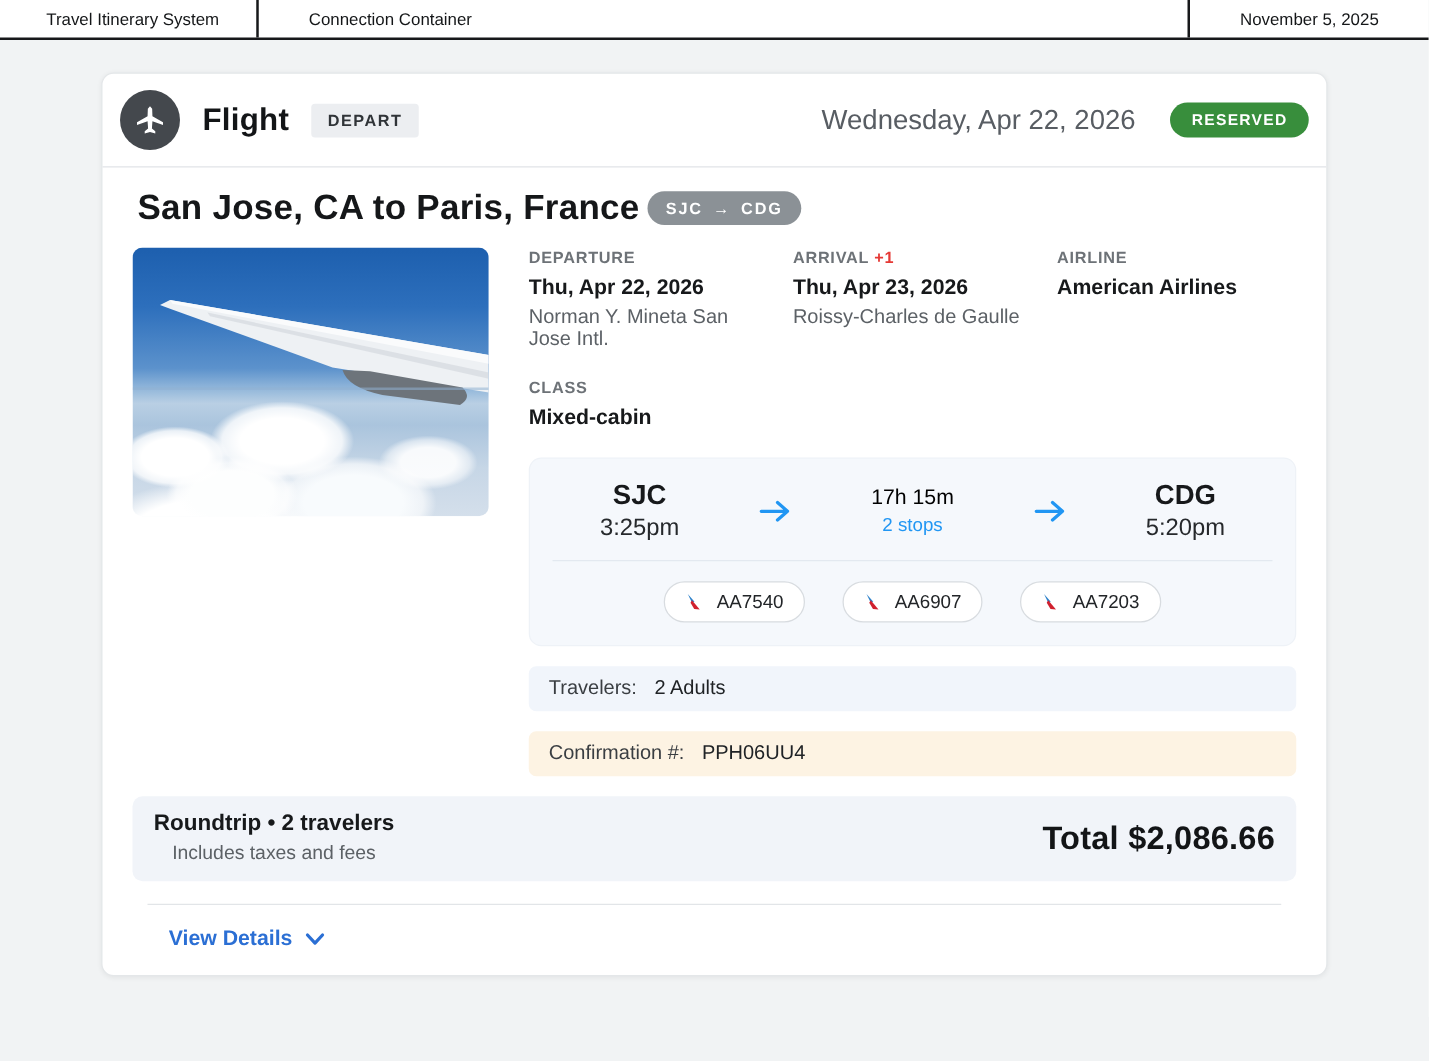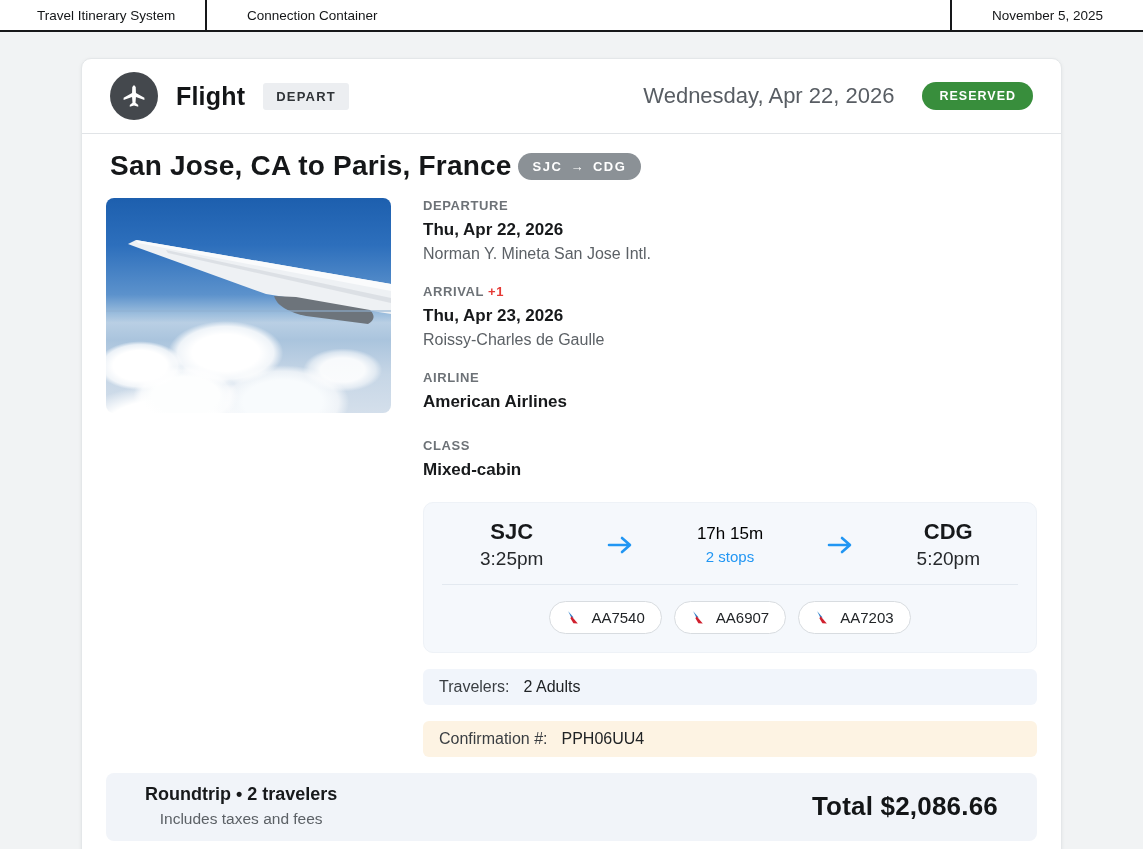--- a/index.html
+++ b/index.html
@@ -9,21 +9,21 @@
   
   .topbar { display:flex; height:32px; background:#fff; border-bottom:2px solid #17181a; font-size:13.5px; font-weight:500; color:#141618; }
   .topbar .cell { display:flex; align-items:center; }
   .tb-left  { width:207px; border-right:2px solid #17181a; padding-left:37px; }
   .tb-mid   { flex:1; border-right:2px solid #17181a; padding-left:40px; }
   .tb-right { width:191px; justify-content:center; }
 
   
   .card { position:absolute; left:81px; top:58px; width:981px; background:#fff; border:1px solid #e4e7e9; border-radius:10px; box-shadow:0 1px 4px rgba(0,0,0,.06); }
 
-  .card-header { display:flex; align-items:center; justify-content:space-between; padding:13px 28px; border-bottom:1px solid #e1e4e7; }
+  .card-header { display:flex; align-items:center; justify-content:space-between; padding:13px 14px; border-bottom:1px solid #e1e4e7; }
   .hdr-left { display:flex; align-items:center; gap:18px; }
   .plane-circle { width:48px; height:48px; border-radius:50%; background:#44484d; display:flex; align-items:center; justify-content:center; }
   .flight-title { font-size:25px; font-weight:700; color:#131517; letter-spacing:.2px; }
   .depart-badge { background:#eceef1; color:#303438; font-size:13px; font-weight:700; letter-spacing:1.2px; padding:6px 13px; border-radius:3px; }
   .hdr-right { display:flex; align-items:center; gap:28px; }
   .hdr-date { font-size:22px; color:#585d63; }
   .reserved-pill { background:#388e3c; color:#fff; font-size:12.5px; font-weight:700; letter-spacing:1px; padding:7px 17px; border-radius:15px; }
 
   .card-body { padding:14px 24px 0 24px; }
 
@@ -46,49 +46,49 @@
       radial-gradient(120px 60px at 20% 108%, #ffffff 0 50%, rgba(255,255,255,0) 75%),
       linear-gradient(180deg, #1d5fae 0%, #2d6fbc 22%, #5c92cc 45%, #9dbedd 54%, #b9cfe4 58%, #aac4dd 66%, #c6d6e6 82%, #d4dfeb 100%);
   }
   .photo svg { position:absolute; inset:0; }
 
   
   .roundtrip-box { margin-top:19px; margin-left:2px; background:#eef1f4; border-left:5px solid #d32f2f; padding:12px 16px; }
   .roundtrip-box span { font-size:16px; font-weight:600; letter-spacing:.8px; color:#2e3236; }
 
   
-  .detail-grid { display:grid; grid-template-columns:1fr; column-gap:20px; row-gap:21px; margin-bottom:17px; }
+  .detail-grid { display:grid; grid-template-columns:1fr 1fr 1fr; column-gap:20px; row-gap:21px; margin-bottom:17px; }
   .d-label { font-size:13px; font-weight:600; letter-spacing:.6px; color:#6d7277; margin-bottom:7px; }
   .d-label .plus { color:#e53935; font-weight:700; margin-left:4px; }
   .d-value { font-size:17px; font-weight:700; color:#17191b; margin-bottom:5px; }
   .d-sub { font-size:16px; color:#5c6166; }
 
   
   .route-box { background:#f5f8fc; border:1px solid #eef2f7; border-radius:10px; padding:16px 18px 12px; }
   .route-top { display:flex; align-items:center; justify-content:space-between; padding:0 38px 14px; border-bottom:1px solid #e3e9f0; }
   .airport { text-align:center; }
   .airport .code { font-size:22px; font-weight:700; color:#17191b; }
   .airport .time { font-size:19px; color:#26292c; margin-top:3px; }
   .leg-mid { text-align:center; }
   .leg-mid .dur { font-size:17px; color:#000000; }
   .leg-mid .stops { font-size:15px; color:#2196f3; margin-top:4px; }
-  .chips { display:flex; justify-content:center; gap:12px; padding:16px 0 6px;text-align:right; }
+  .chips { display:flex; justify-content:center; gap:30px; padding:16px 0 6px;text-align:right; }
   .chip { display:flex; align-items:center; gap:9px; background:#fff; border:1px solid #d8dce0; border-radius:17px; padding:7px 16px; font-size:15px; color:#222528; }
   .show-details { display:flex; align-items:center; justify-content:center; gap:7px; padding:10px 0 6px; color:#2e86f0; font-size:15px; cursor:pointer; }
   .caret-down { width:0; height:0; border-left:6px solid transparent; border-right:6px solid transparent; border-top:7px solid #2b7ce0; }
 
   
   .info-row { display:flex; align-items:center; gap:14px; border-radius:6px; padding:9px 16px; font-size:16px; margin-top:16px; }
   .travelers-row { background:#f1f5fb; }
   .confirm-row { background:#fdf3e3; }
   .info-row .lbl { color:#3a3e42; }
   .info-row .val { color:#202326; }
 
   
-  .footer-strip { margin:16px 0 0 0; background:#f1f4f9; border-radius:8px; padding:11px 39px 13px; display:flex; align-items:center; justify-content:space-between; }
+  .footer-strip { margin:16px 0 0 0; background:#f1f4f9; border-radius:8px; padding:11px 17px 13px; display:flex; align-items:center; justify-content:space-between; }
   .fs-line1 { font-size:18px; font-weight:700; color:#17191b; margin-bottom:5px; }
   .fs-line2 { font-size:15.5px; color:#5c6166;text-align:center; }
   .fs-total { font-size:26px; font-weight:700; color:#131517; letter-spacing:.2px; }
 
   .card-divider { border:none; border-top:1px solid #e2e5e8; margin:18px 12px 0; }
   .view-details { display:flex; align-items:center; gap:10px; padding:17px 0 19px 29px; color:#2b6fd4; font-size:17px; font-weight:600; cursor:pointer; }
 </style>
 </head>
 <body>
 

